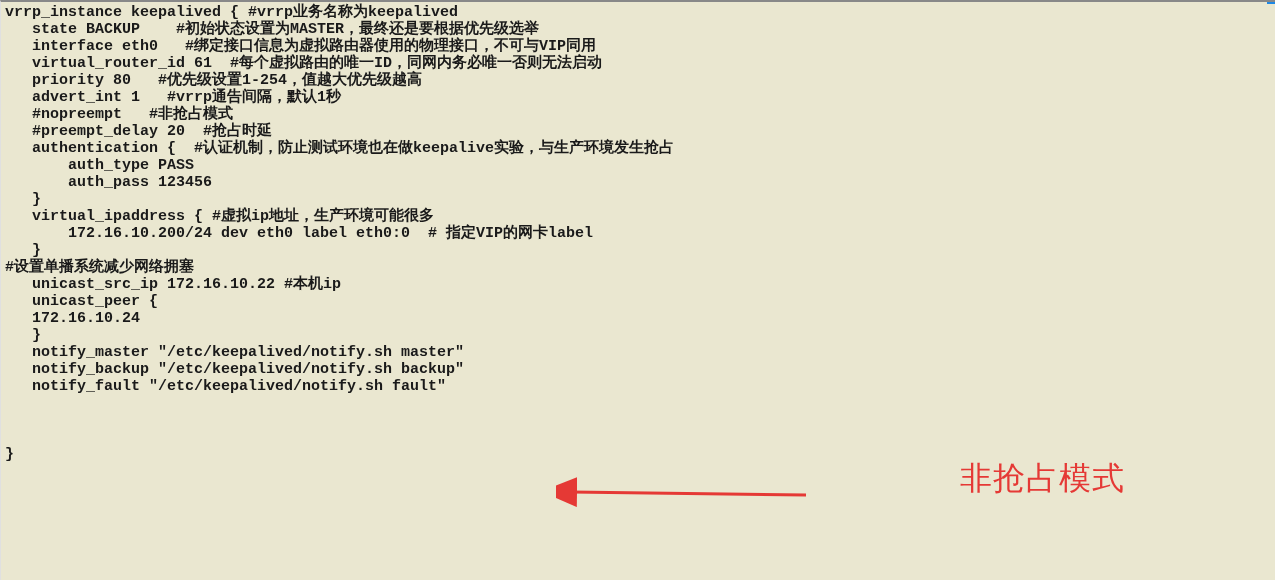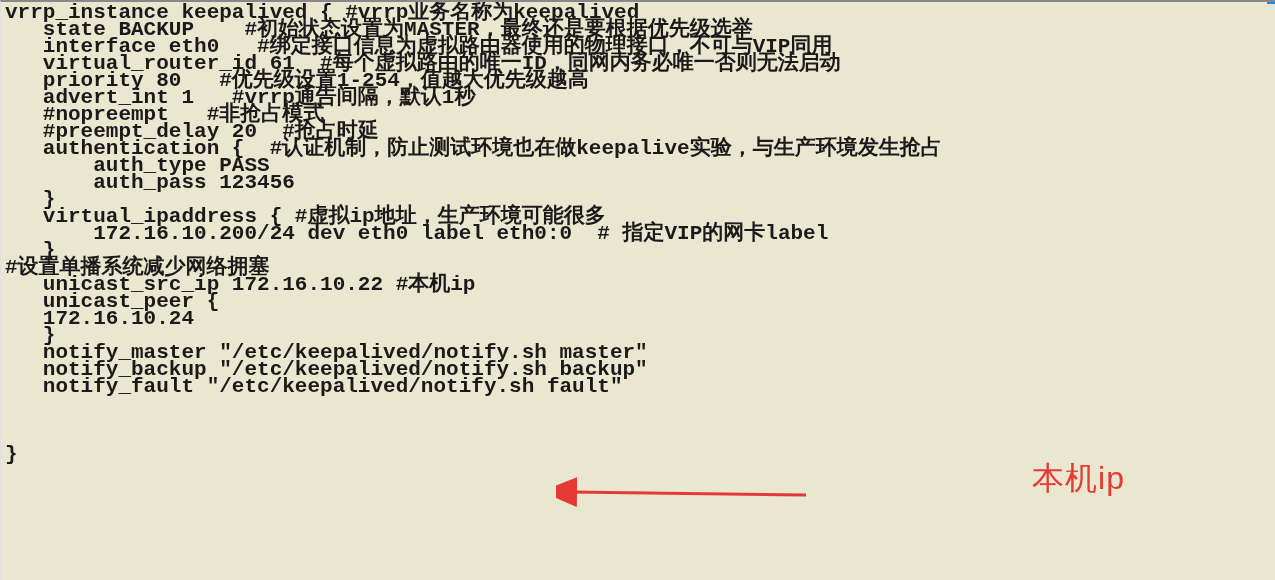--- a/index.html
+++ b/index.html
@@ -26,21 +26,21 @@
       top: 0;
       right: 0;
       height: 2px;
       background: #1e88e5;
       width: 8px;
     }
     pre.code {
       white-space: pre;
       font-family: "Courier New", monospace;
       font-weight: bold;
-      font-size: 21px;
+      font-size: 15px;
       line-height: 17px;
       color: #1a1a1a;
     }
     .annotation {
       position: absolute;
       right: 150px;
       top: 458px;
       color: #e53935;
       font-family: sans-serif;
       font-size: 32px;
@@ -89,13 +89,13 @@
 
 <svg class="arrow-svg" width="260" height="70">
   <defs>
     <marker id="arrowhead" markerWidth="12" markerHeight="10" refX="2" refY="5" orient="auto">
       <polygon points="0 0, 12 5, 0 10" fill="#e53935"></polygon>
     </marker>
   </defs>
   <line x1="250" y1="18" x2="15" y2="15" stroke="#e53935" stroke-width="3" marker-end="url(#arrowhead)"></line>
 </svg>
 
-<div class="annotation">本机ip</div>
+<div class="annotation">非抢占模式</div>
 
 </body></html>

